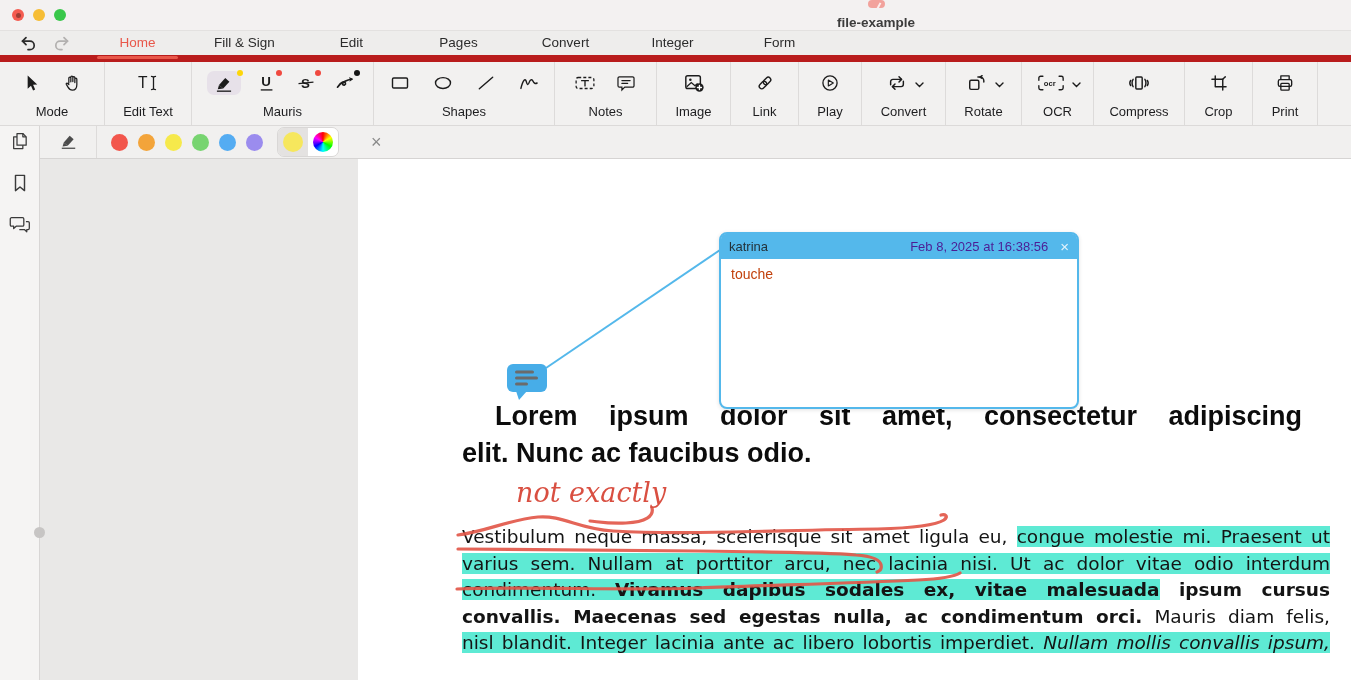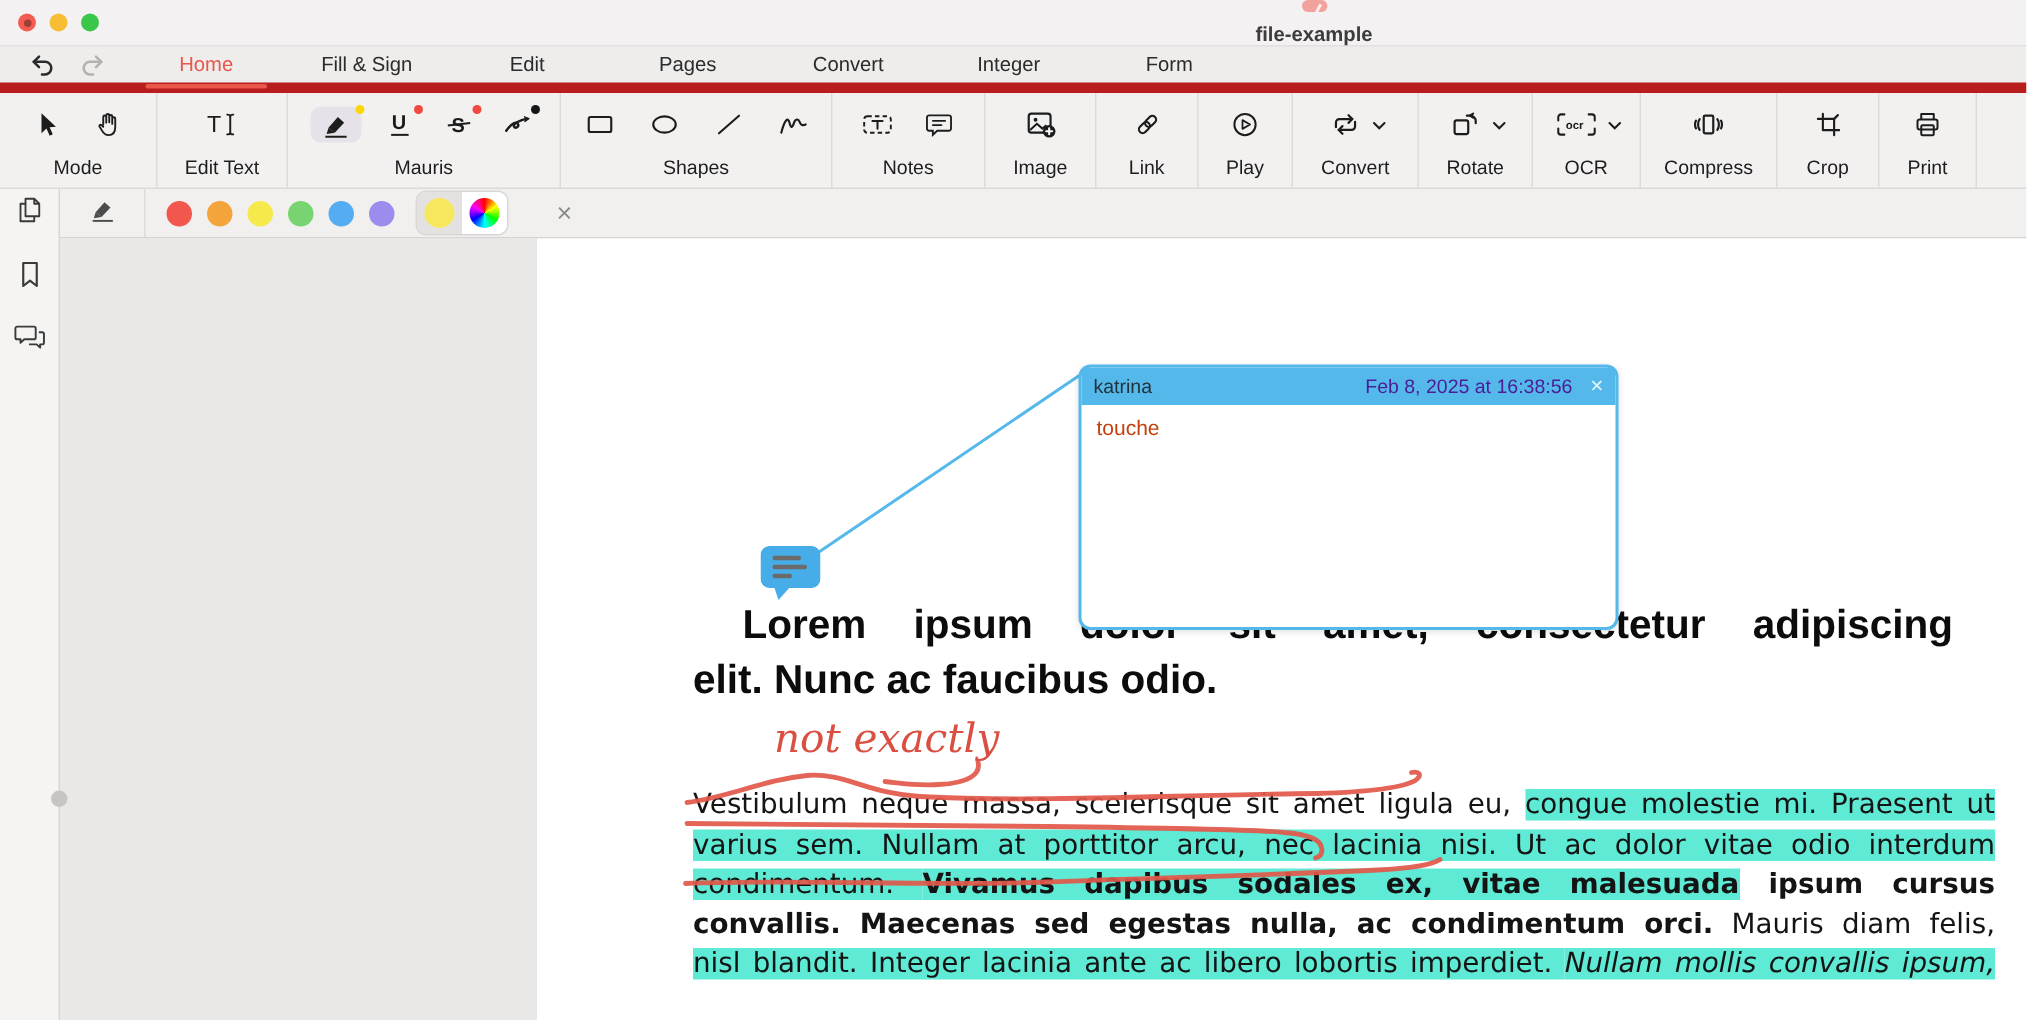--- a/index.html
+++ b/index.html
@@ -84,21 +84,21 @@
 
   .handnote { position:absolute; left:158px; top:318px; z-index:3;
     font-family:"DejaVu Serif",serif; font-style:italic; font-size:27px; color:#d94f41; }
 
   .overlay { position:absolute; inset:0; width:993px; height:521px; z-index:2; pointer-events:none; }
 
   
   .notebubble { position:absolute; left:149px; top:205px; width:40px; height:37px; z-index:3; cursor:pointer; }
 
   
-  .popup { position:absolute; left:361px; top:84px; width:360px; height:177px; z-index:4;
+  .popup { position:absolute; left:361px; top:73px; width:360px; height:177px; z-index:4;
     border:2px solid #54b8eb; border-radius:8px; background:#fff; box-shadow:0 1px 4px rgba(0,0,0,.12); }
   .popup-head { height:25px; background:#54b8eb; border-radius:5px 5px 0 0; display:flex; align-items:center;
     padding:0 8px; font-size:13px; color:#23323a; }
   .popup-author { flex:1; }
   .popup-date { margin-right:12px; color:#4c1d95; }
   .popup-x { color:#e3f4fc; font-size:15px; cursor:pointer; line-height:1; }
   .popup-body { padding:7px 10px; font-size:14px; color:#c2410c; }
 </style>
 </head>
 <body>

